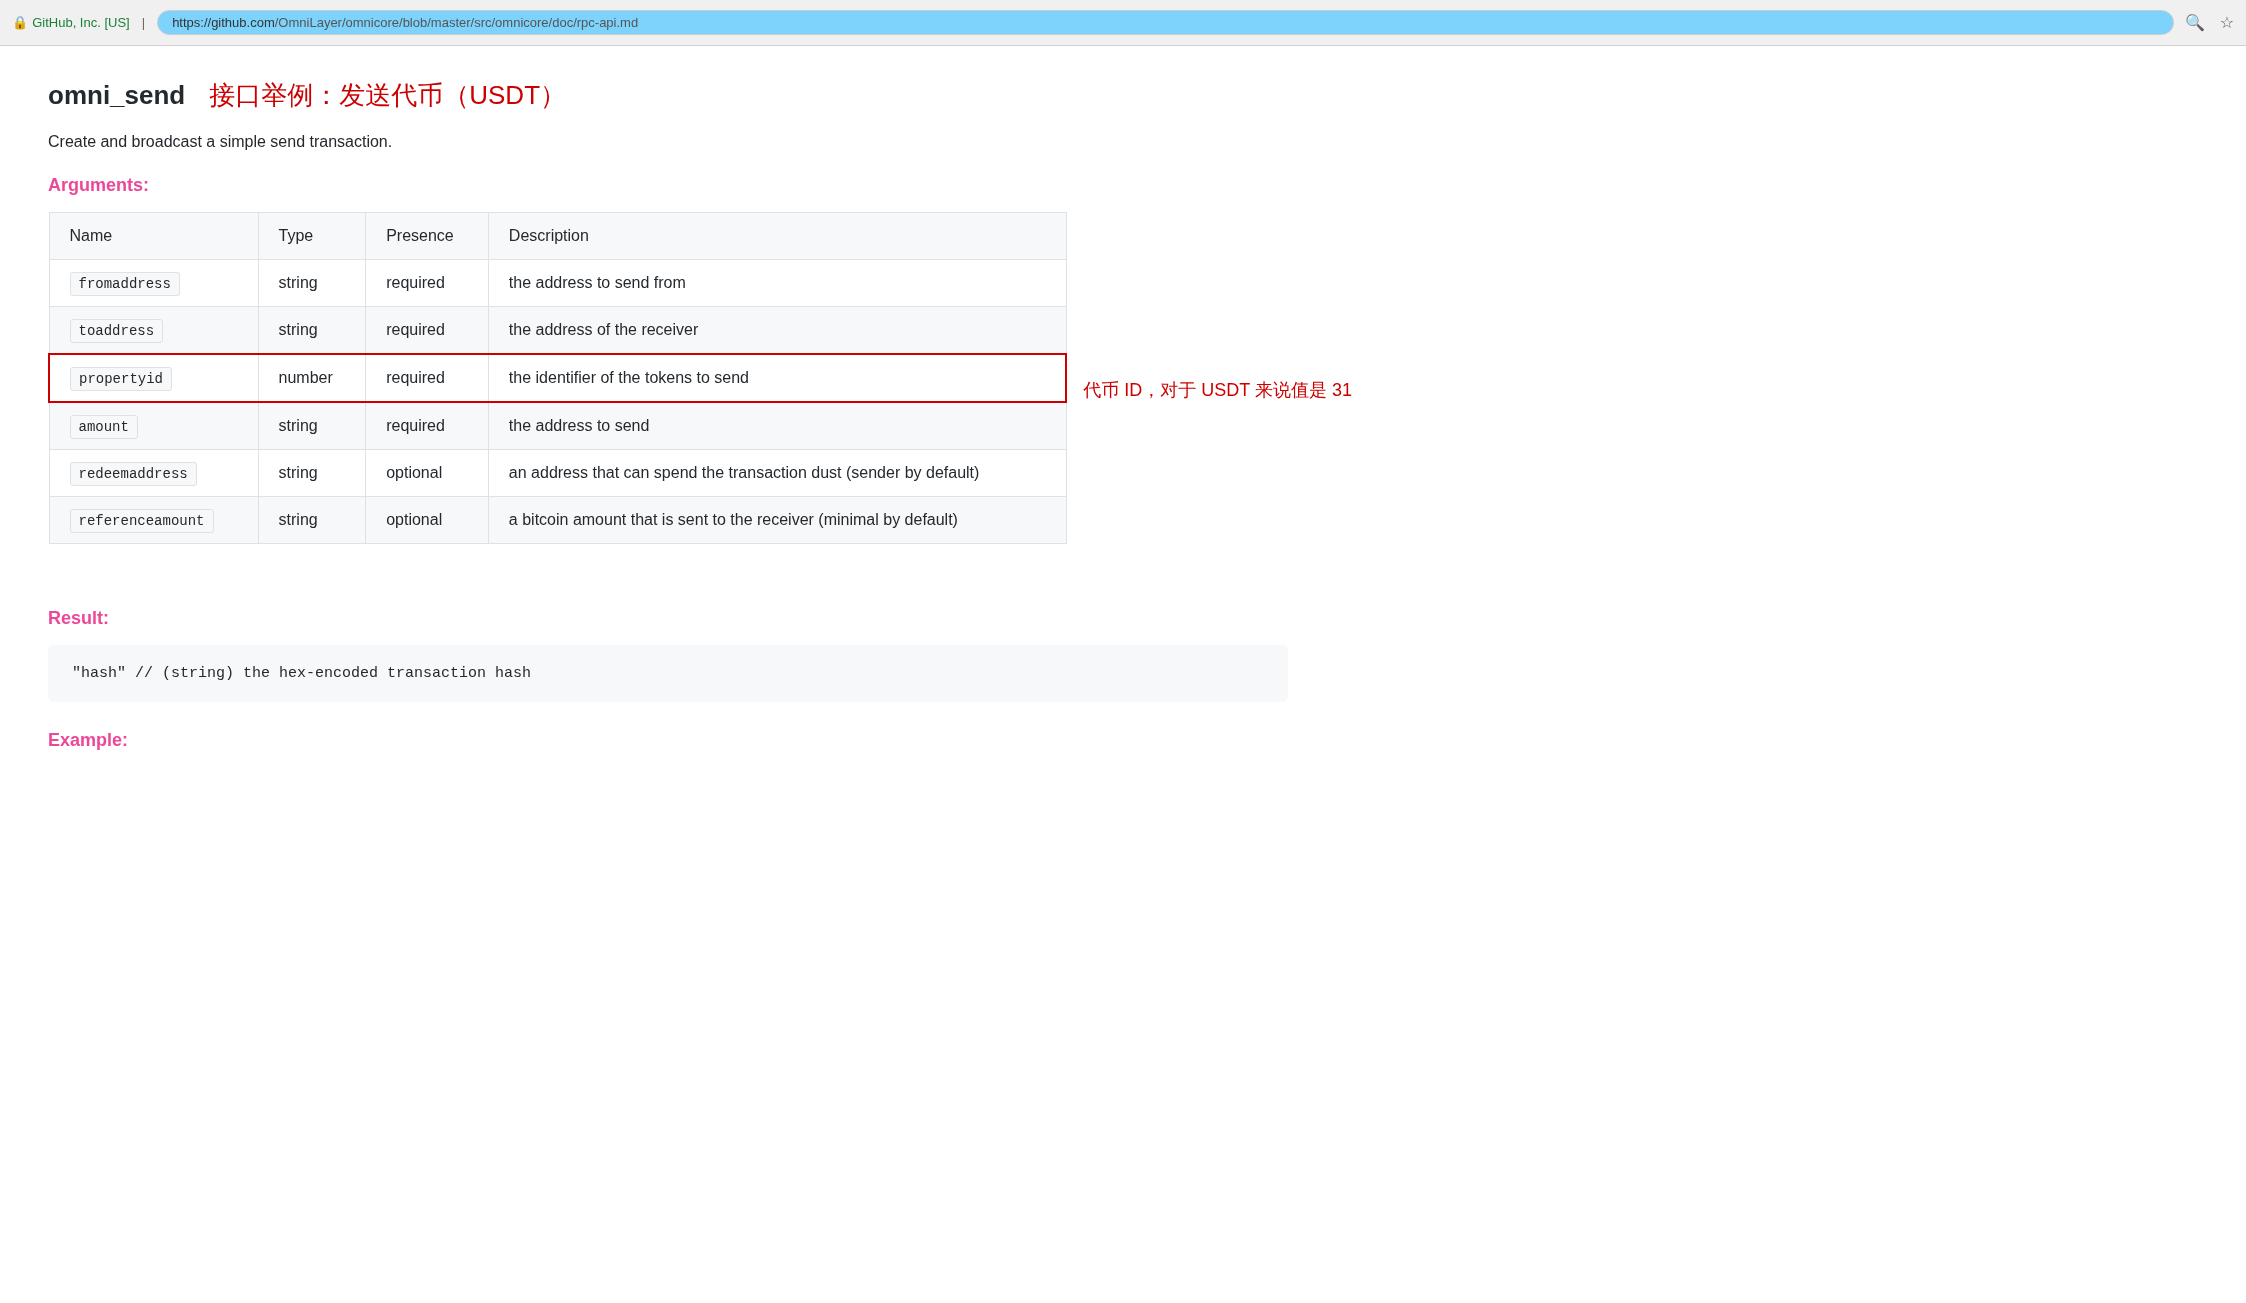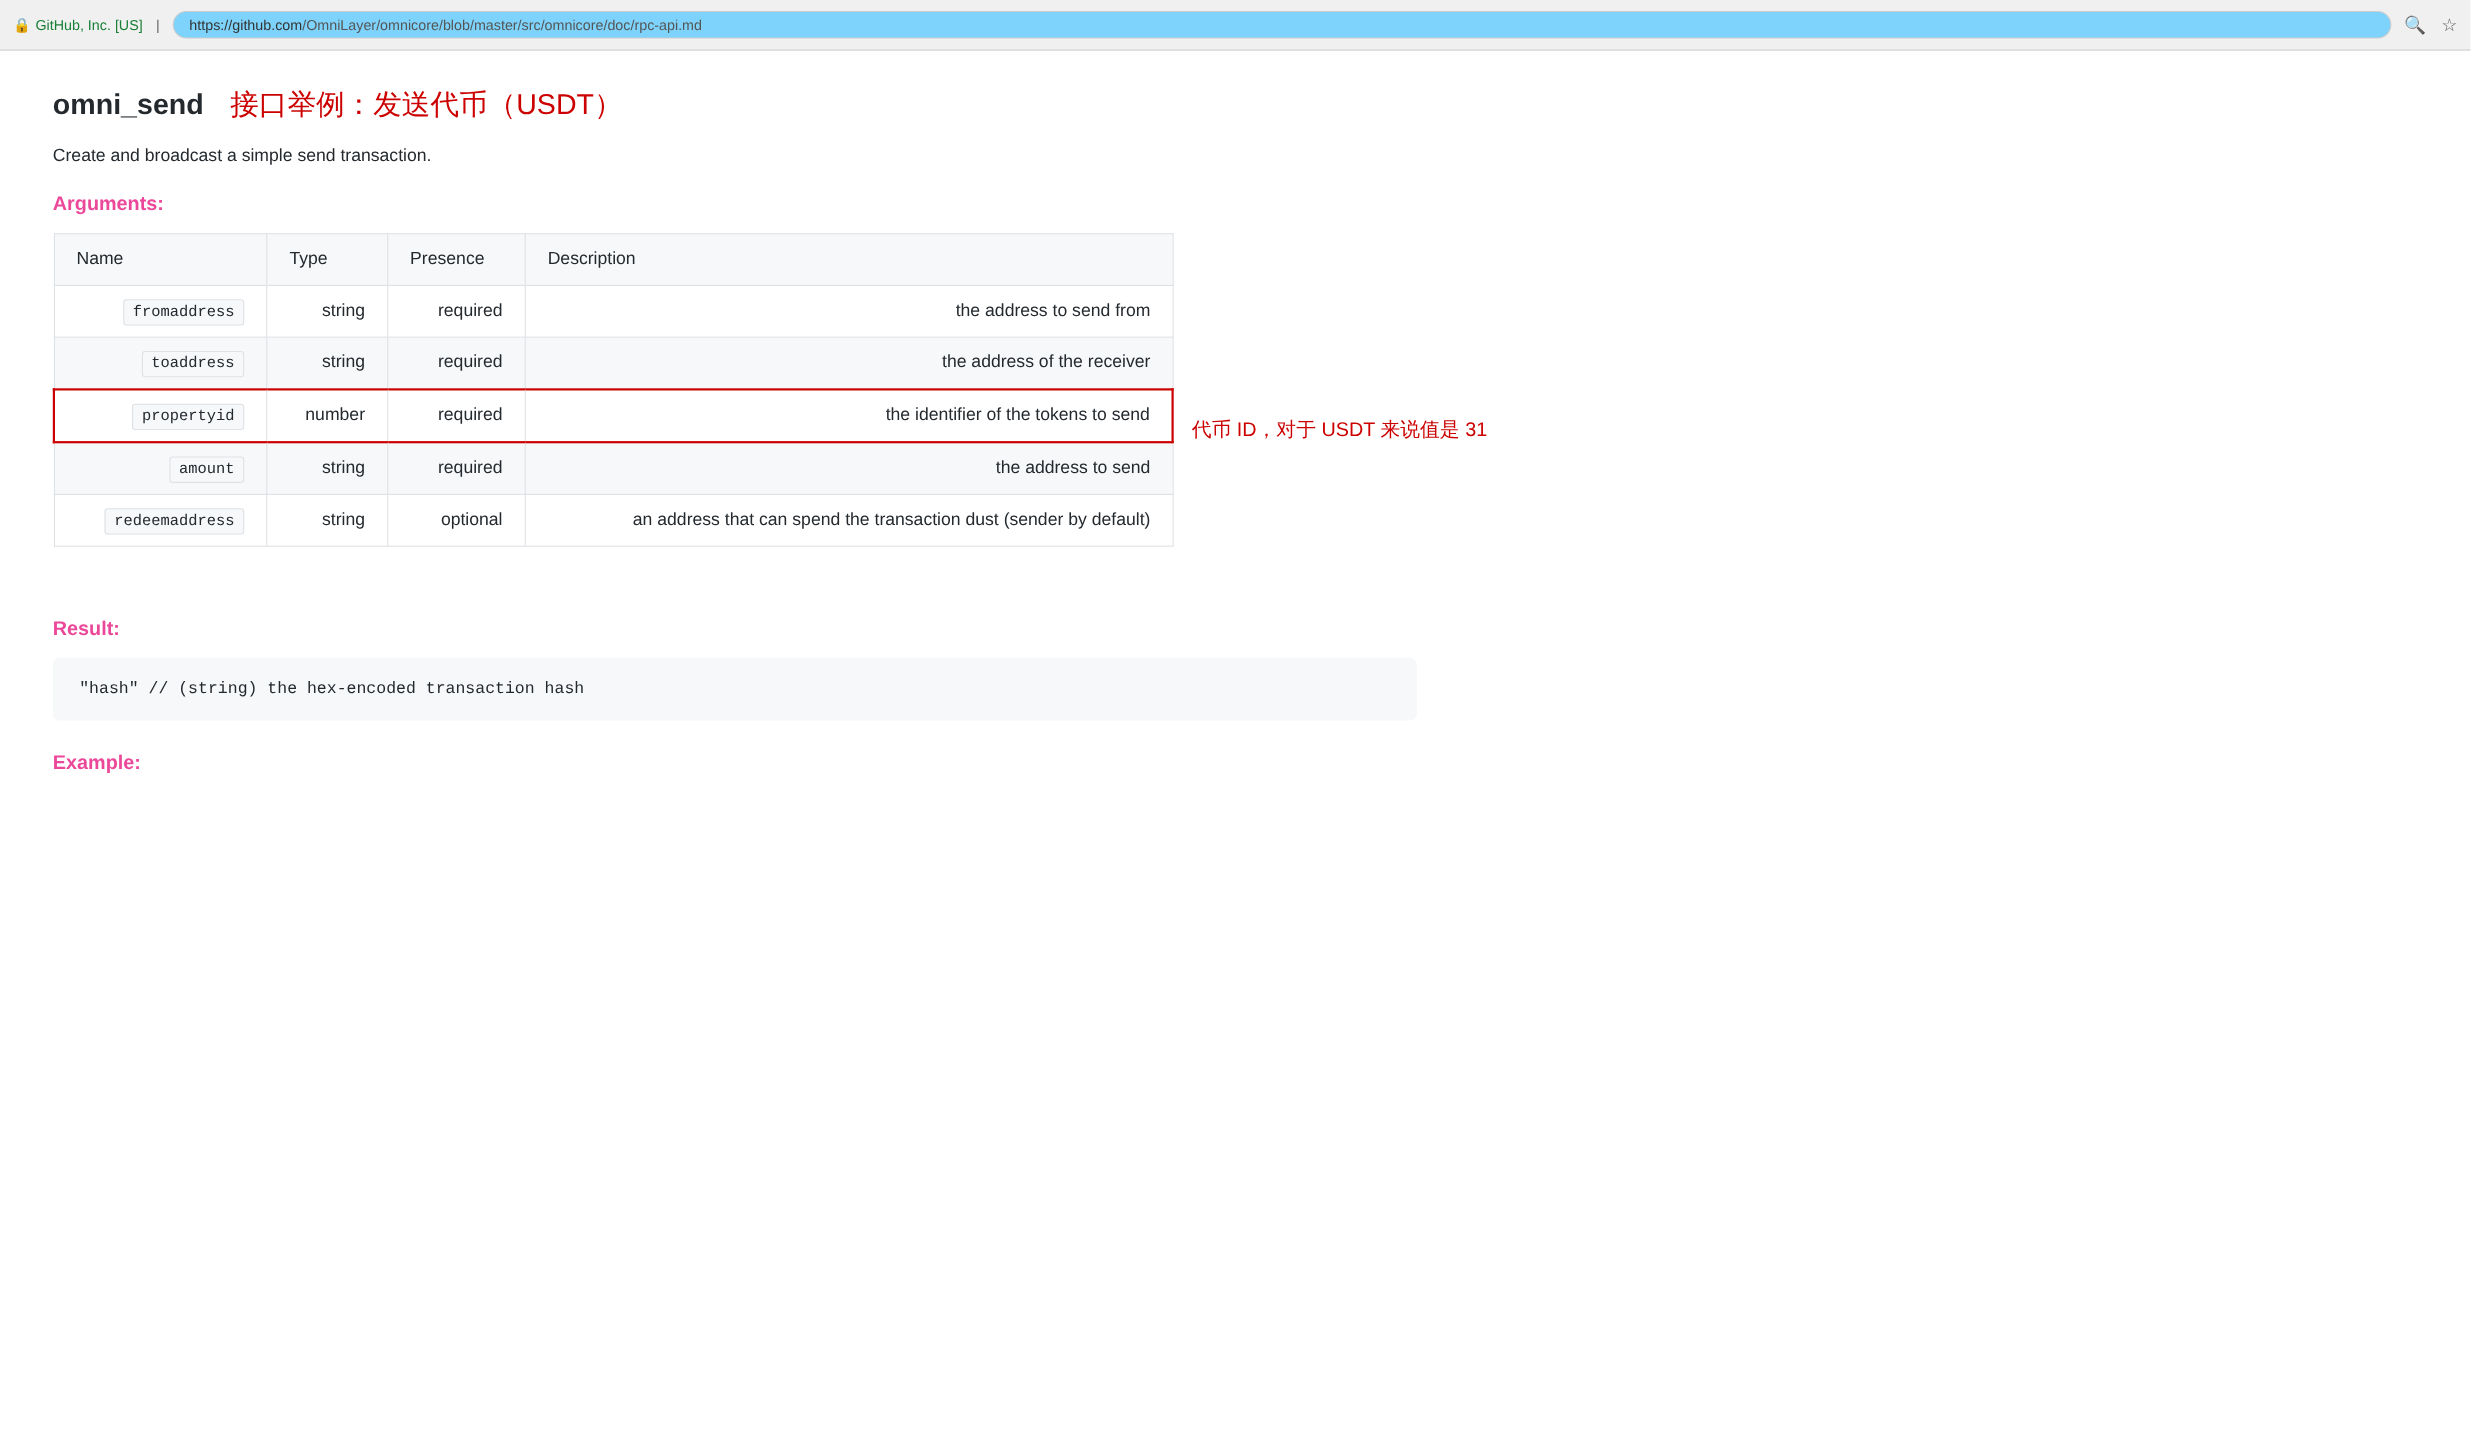--- a/index.html
+++ b/index.html
@@ -115,21 +115,20 @@
       padding: 14px 20px;
       text-align: left;
       border: 1px solid #dfe2e5;
     }
 
     .args-table td {
       padding: 14px 20px;
       border: 1px solid #dfe2e5;
       font-size: 16px;
       vertical-align: middle;
-      text-align: right;
     }
 
     .args-table tr:nth-child(even) td {
       background: #f6f8fa;
     }
     .args-table tr:nth-child(odd) td {
       background: #fff;
     }
 
     .code-name {
@@ -262,20 +261,26 @@
             <td>string</td>
             <td>required</td>
             <td>the address to send</td>
           </tr>
           <tr>
             <td><span class="code-name">redeemaddress</span></td>
             <td>string</td>
             <td>optional</td>
             <td>an address that can spend the transaction dust (sender by default)</td>
           </tr>
+          <tr>
+            <td><span class="code-name">referenceamount</span></td>
+            <td>string</td>
+            <td>optional</td>
+            <td>a bitcoin amount that is sent to the receiver (minimal by default)</td>
+          </tr>
         </tbody>
     </table>
     <div id="table-annotation" style="display: flex; align-items: flex-start; justify-content: flex-end;">
     <span class="chinese-annotation" style="margin-top: 166px; display: block;">代币 ID，对于 USDT 来说值是 31</span>
       </div>
   </div>
 
   <div class="result-section">
     <h3 class="section-title">Result:</h3>
     <div class="code-block">

